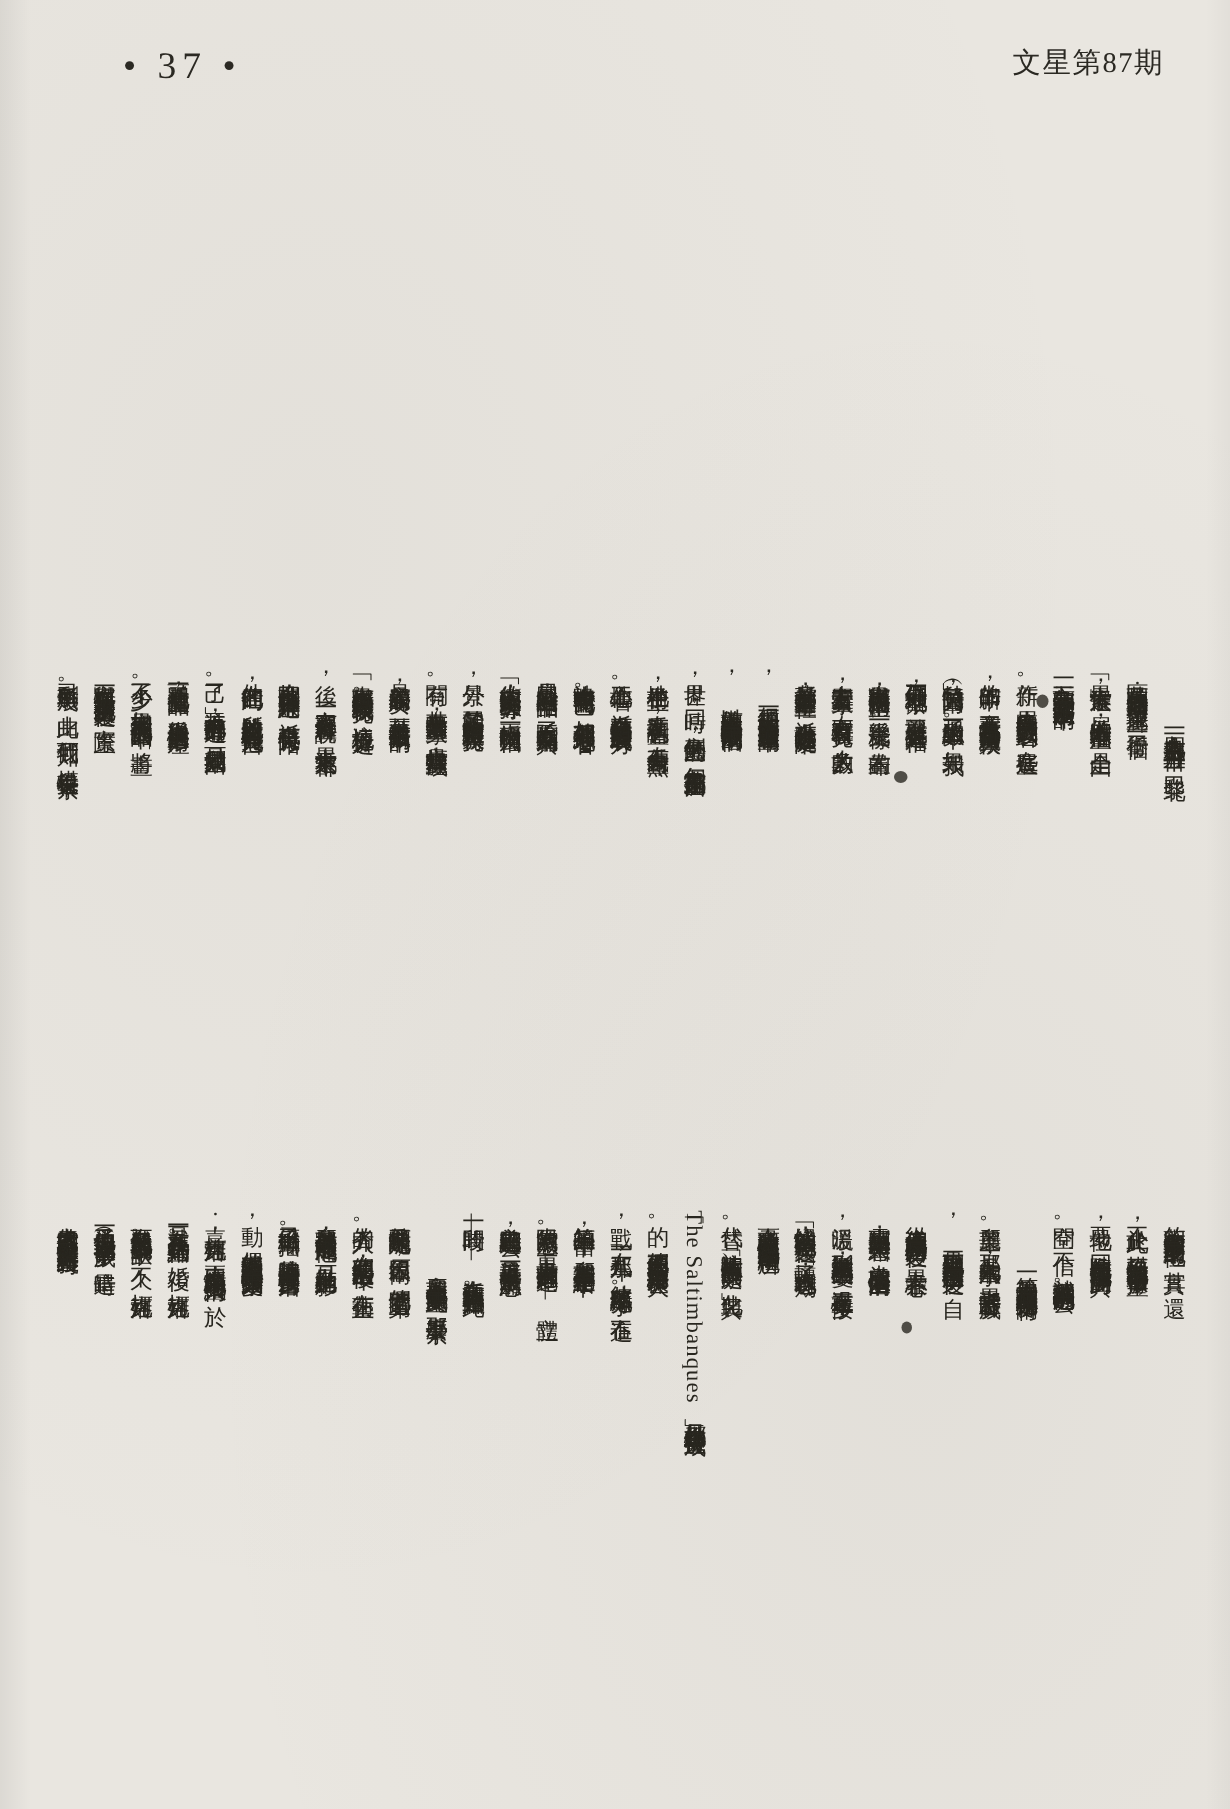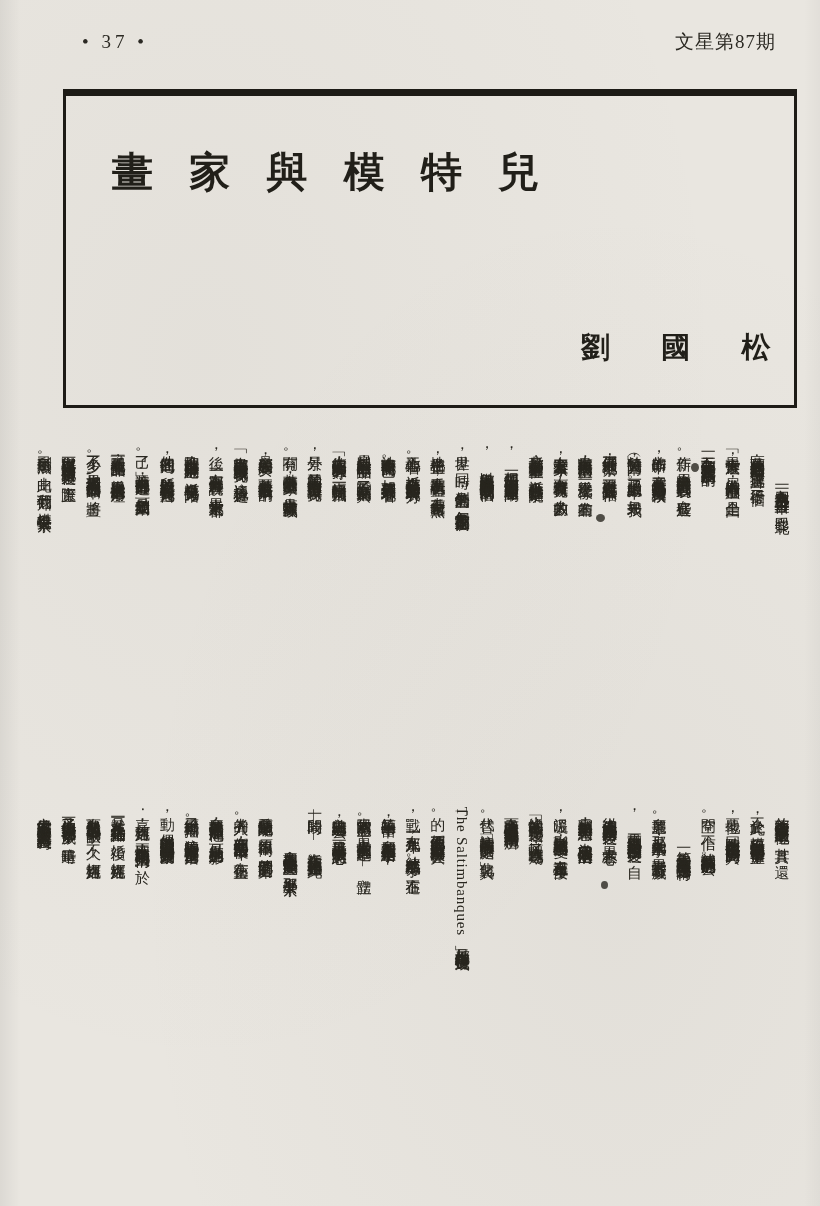--- a/index.html
+++ b/index.html
@@ -16,21 +16,21 @@
       linear-gradient(90deg, rgba(0,0,0,0.06), rgba(0,0,0,0) 2.5%),
       linear-gradient(270deg, rgba(0,0,0,0.03), rgba(0,0,0,0) 2%),
       radial-gradient(ellipse at 25% 30%, rgba(120,115,105,0.05), rgba(0,0,0,0) 60%),
       radial-gradient(ellipse at 75% 75%, rgba(120,115,105,0.06), rgba(0,0,0,0) 55%);
     color: #27251f;
     overflow: hidden;
   }
 
   .header-left {
     position: absolute; top: 31px; left: 82px;
-    font-size: 19px; letter-spacing: 4px; color: #2b2923;
+    font-size: 25px; letter-spacing: 4px; color: #2b2923;
     white-space: nowrap;
   }
   .header-right {
     position: absolute; top: 29px; right: 44px;
     font-size: 19px; letter-spacing: 1px; color: #2b2923;
     white-space: nowrap;
   }
 
   .title-box {
     position: absolute;
@@ -81,24 +81,20 @@
 </style>
 </head>
 <body>
 
 <div class="page">
 
   <div class="header-left">•  37  •</div>
 
   <div class="header-right">文星第87期</div>
 
-  <div class="title-box">
-    <div class="article-title">畫 家 與 模 特 兒</div>
-    <div class="article-author">劉 國 松</div>
-  </div>
 
   <div class="band band-top">
       <p class="col indent">一九六四年一月十五日至二月十五日，巴黎北</p>
       <p class="col">區蒙校公園旁邊的路易斯·萊理畫廊，擧行了一個</p>
       <p class="col">「畢卡索近作展」，展出的六十八幅油畫，全是由</p>
       <p class="col">一九六二年年頭到一九六三年六月以前的一年半的</p>
       <p class="col">新作。由展覽會的目錄上我們可以看到，在這些展</p>
       <p class="col">出的新作中，竟有三十八幅都是題名爲「畫家與模</p>
       <p class="col">特兒」的（見附圖），超出了總數的一半。如果我</p>
       <p class="col">們再仔細地觀察一下，就不難發現在這三十八幅「</p>

